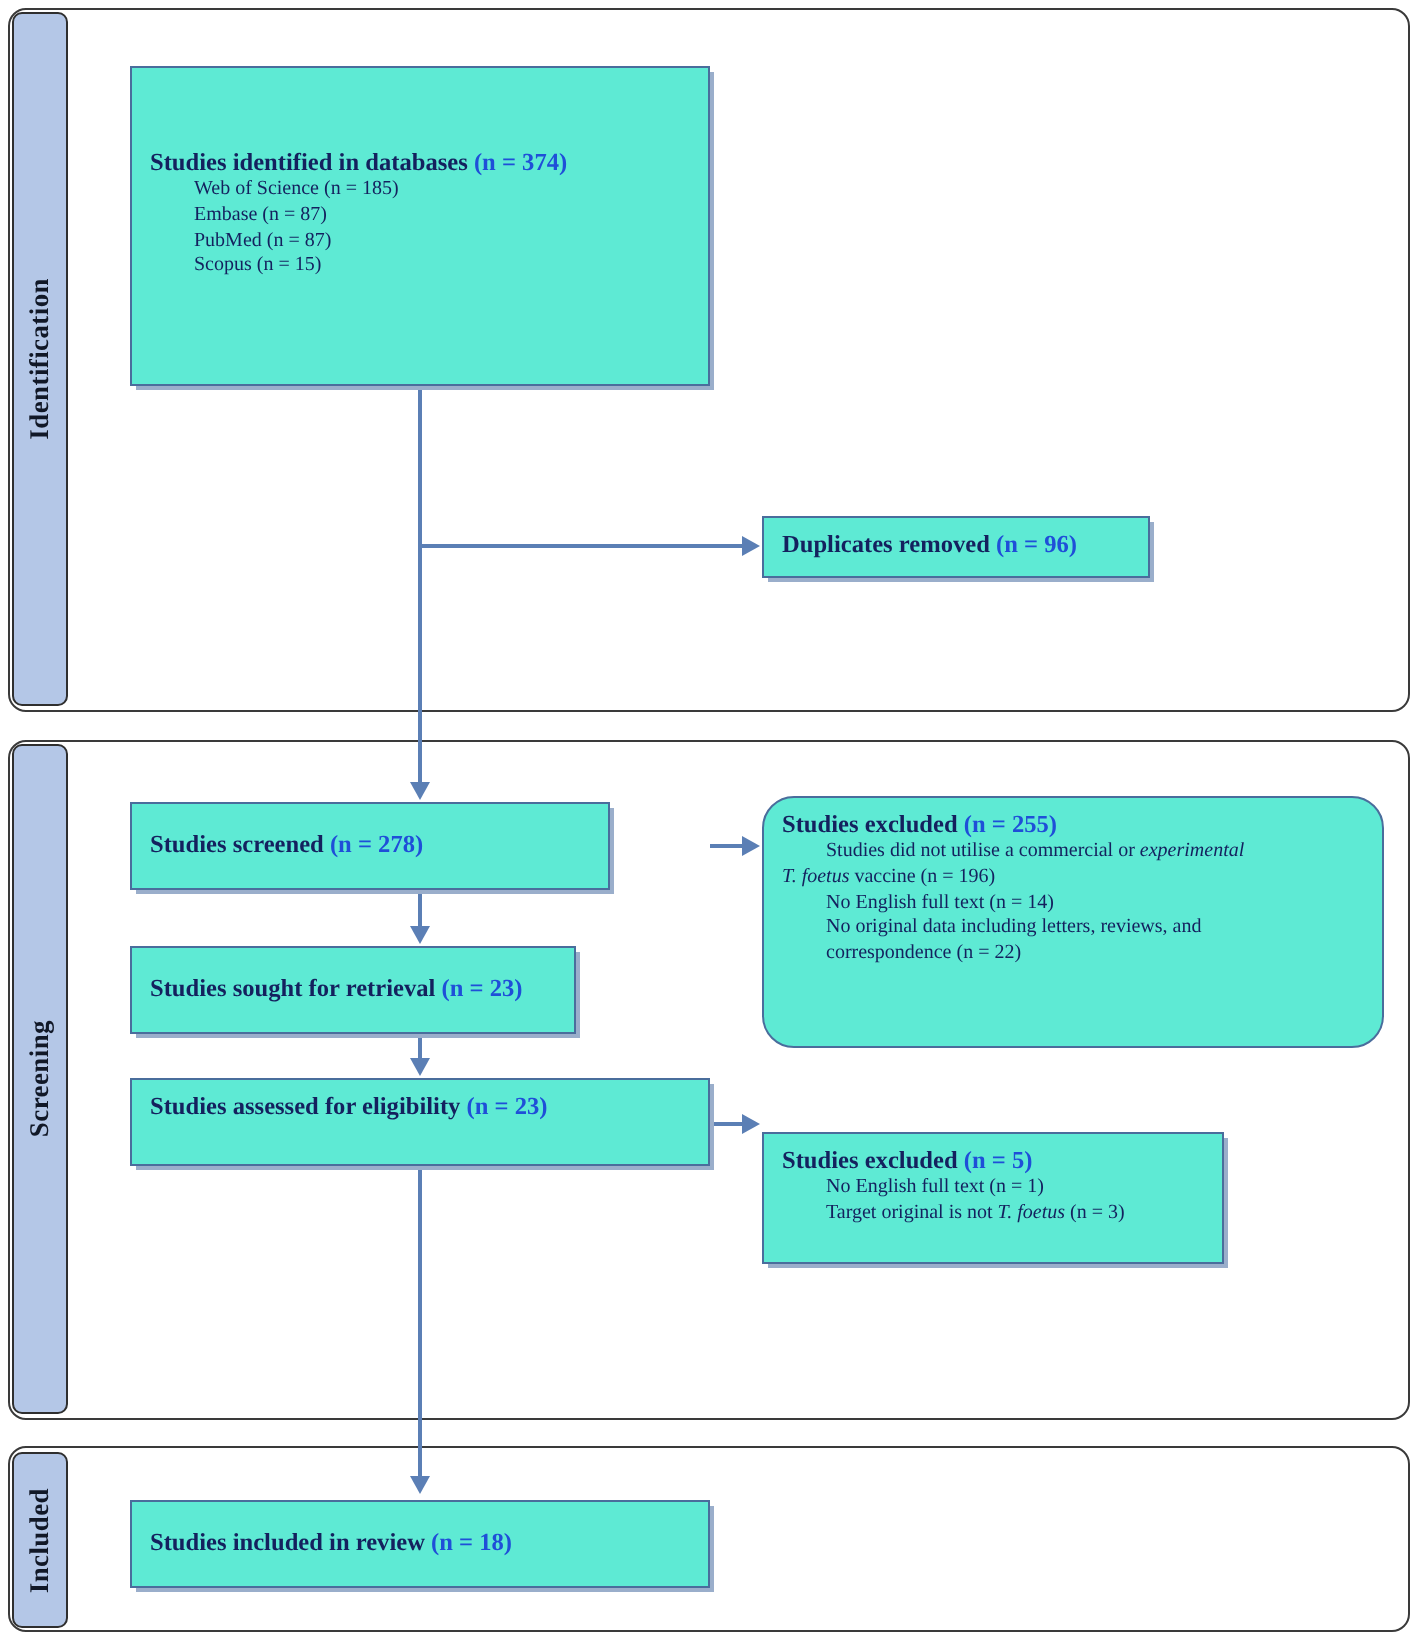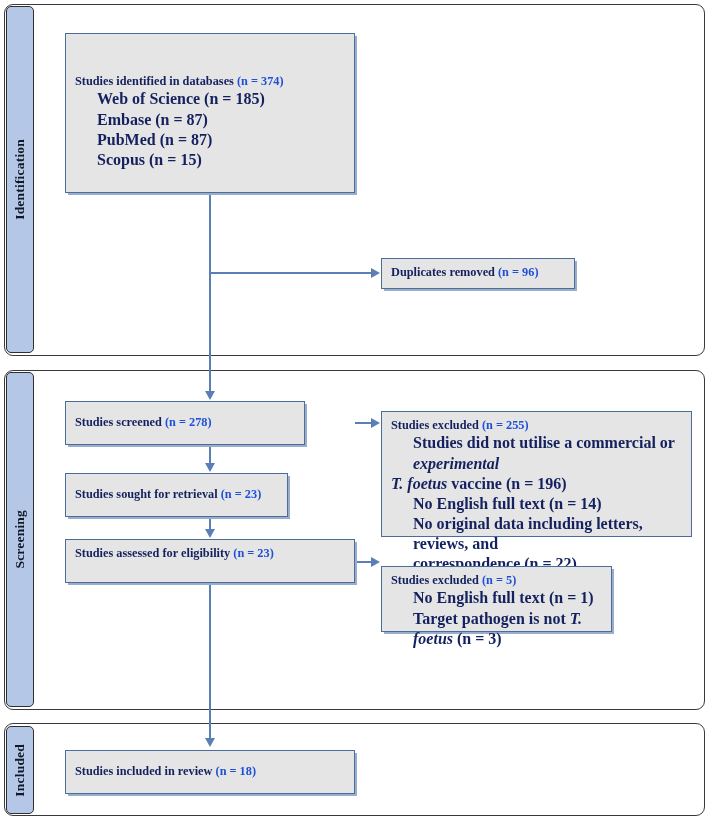--- a/index.html
+++ b/index.html
@@ -42,32 +42,32 @@
     letter-spacing:.2px;
     white-space:nowrap;
   }
   #tab-identification{left:6px;  top:6px;   width:28px; height:347px;}
   #tab-screening{     left:6px;  top:372px; width:28px; height:335px;}
   #tab-included{      left:6px;  top:726px; width:28px; height:88px;}
 
   
   .node{
     position:absolute;
-    background:#e5e5e5;
+    background:#5eead4;
     border:1.7px solid #4a6d9c;
     box-sizing:border-box;
     padding:6px 9px;
     color:#14215e;
     font-size:11.6px;
     line-height:1.26;
   }
   .node.shadow{box-shadow:2.5px 2.5px 0 -0.5px #9aaecb;}
-  .node.rounded{border-radius:0;margin-top:13px;}
+  .node.rounded{border-radius:16px;}
   .node .hdr{font-weight:bold;font-size:12.3px;white-space:nowrap;}
-  .node .sub{padding-left:22px;font-weight:bold;font-size:16px;}
+  .node .sub{padding-left:22px;font-weight:normal;font-size:10px;}
   .node .sub.nopad{padding-left:0;}
   .node ul{margin:0;padding:0;list-style:none;}
   .num{color:#1f4fd8;}
   .ital{font-style:italic;}
 
   
   #node-identified{left:65px; top:33px;  width:290px; height:160px;}
   #node-identified .inner{position:absolute;left:9px;top:40px;right:6px;}
   #node-duplicates{left:381px;top:258px; width:194px; height:31px;
                    display:flex;align-items:flex-start;}
@@ -175,21 +175,21 @@
       <li class="sub"><span>No English full text </span><span>(n = 14)</span></li>
       <li class="sub"><span>No original data including letters, reviews, and</span></li>
       <li class="sub"><span>correspondence </span><span>(n = 22)</span></li>
     </ul>
   </div>
 
   <div class="node shadow" id="node-excluded-2">
     <div class="hdr"><span>Studies excluded </span><span class="num">(n = 5)</span></div>
     <ul>
       <li class="sub"><span>No English full text </span><span>(n = 1)</span></li>
-      <li class="sub"><span>Target pathogen is not </span><span class="ital">T. foetus</span><span> (n = 3)</span></li>
+      <li class="sub"><span>Target original is not </span><span class="ital">T. foetus</span><span> (n = 3)</span></li>
     </ul>
   </div>
 
   <div class="node shadow" id="node-included">
     <div class="hdr"><span>Studies included in review </span><span class="num">(n = 18)</span></div>
   </div>
 
 </div>
 
 </body></html>

